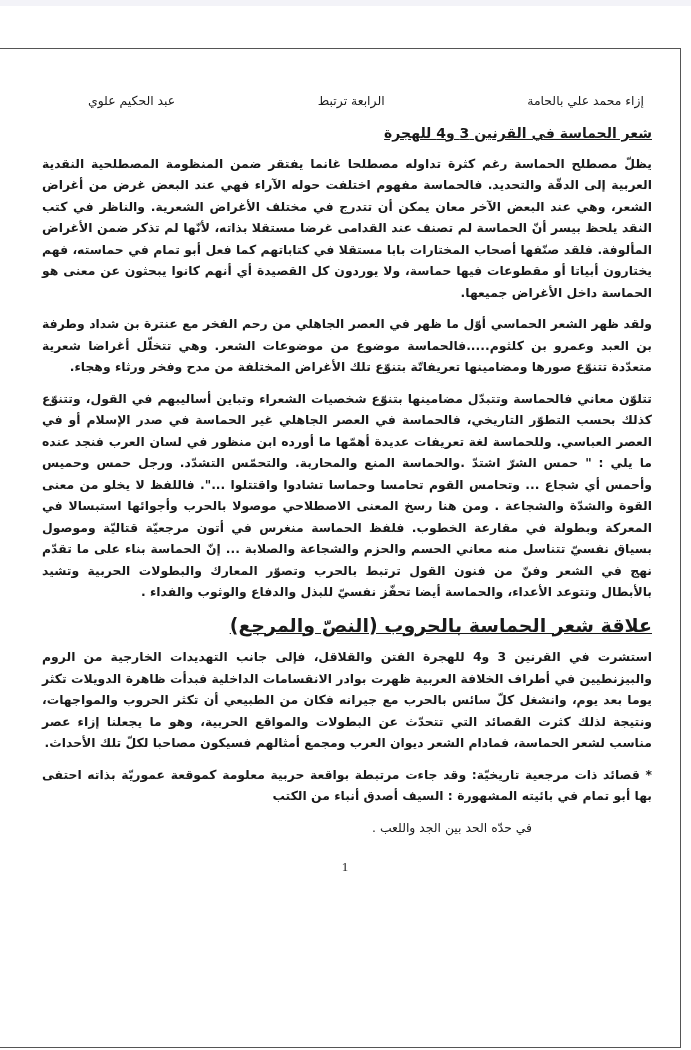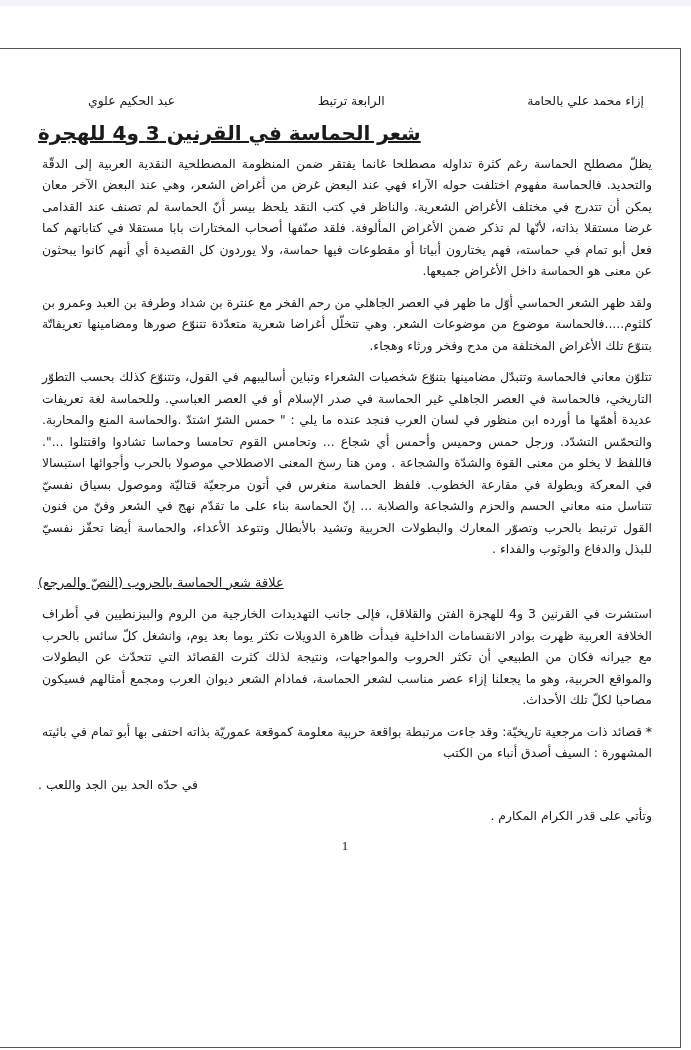--- a/index.html
+++ b/index.html
@@ -24,27 +24,27 @@
     direction: rtl; text-align: justify;
     color: #1a1a1a;
     font-size: 12.4px;
     line-height: 21.5px;
   }
   .header-row {
     display: flex; justify-content: space-between; direction: rtl;
     font-size: 12.4px; margin: 0 8px 0 50px; line-height: 20px;
   }
   .title {
-    text-align: left; font-weight: bold; text-decoration: underline;
-    font-size: 20px; margin: 12px 0 8px 0;
+    text-align: right; font-weight: bold; text-decoration: underline;
+    font-size: 14px; margin: 12px 0 8px 0;
   }
-  p { margin: 0 0 10px 4px; }
+  p { margin: 0 0 10px 4px; font-weight: bold; }
   .para1 { margin-top: 0; }
-  .subtitle { text-align: left; font-weight: normal; text-decoration: underline; font-size: 13px; margin: 12px 0 10px 0; }
-  .verse-center { text-align: left; margin: 10px 120px 10px 0; }
+  .subtitle { text-align: right; font-weight: bold; text-decoration: underline; font-size: 19px; margin: 12px 0 10px 0; }
+  .verse-center { text-align: right; margin: 10px 120px 10px 0; }
   .verse-row { display: flex; direction: rtl; justify-content: flex-start; gap: 80px; margin: 10px 0 8px 0; }
   .page-number { text-align: center; direction: ltr; font-family: "Liberation Serif", serif; font-size: 13px; margin-top: 4px; }
 </style>
 </head>
 <body>
 
 <div class="topstrip"></div>
 <div class="page">
   <div class="frame"></div>
 
@@ -63,18 +63,17 @@
 
     <div class="subtitle">علاقة شعر الحماسة بالحروب (النصّ والمرجع)</div>
 
     <p>استشرت في القرنين 3 و4 للهجرة الفتن والقلاقل، فإلى جانب التهديدات الخارجية من الروم والبيزنطيين في أطراف الخلافة العربية ظهرت بوادر الانقسامات الداخلية فبدأت ظاهرة الدويلات تكثر يوما بعد يوم، وانشغل كلّ سائس بالحرب مع جيرانه فكان من الطبيعي أن تكثر الحروب والمواجهات، ونتيجة لذلك كثرت القصائد التي تتحدّث عن البطولات والمواقع الحربية، وهو ما يجعلنا إزاء عصر مناسب لشعر الحماسة، فمادام الشعر ديوان العرب ومجمع أمثالهم فسيكون مصاحبا لكلّ تلك الأحداث.</p>
     <p>* قصائد ذات مرجعية تاريخيّة: وقد جاءت مرتبطة بواقعة حربية معلومة كموقعة عموريّة بذاته احتفى بها أبو تمام في بائيته المشهورة : السيف أصدق أنباء من الكتب</p>
 
     <div class="verse-center">في حدّه الحد بين الجد واللعب .</div>
 
 
     <div class="verse-row">
-      <span>وتأتي على قدر الكرام المكارم .</span>
     </div>
 
     <div class="page-number">1</div>
   </div>
 </div>
 
 </body></html>

